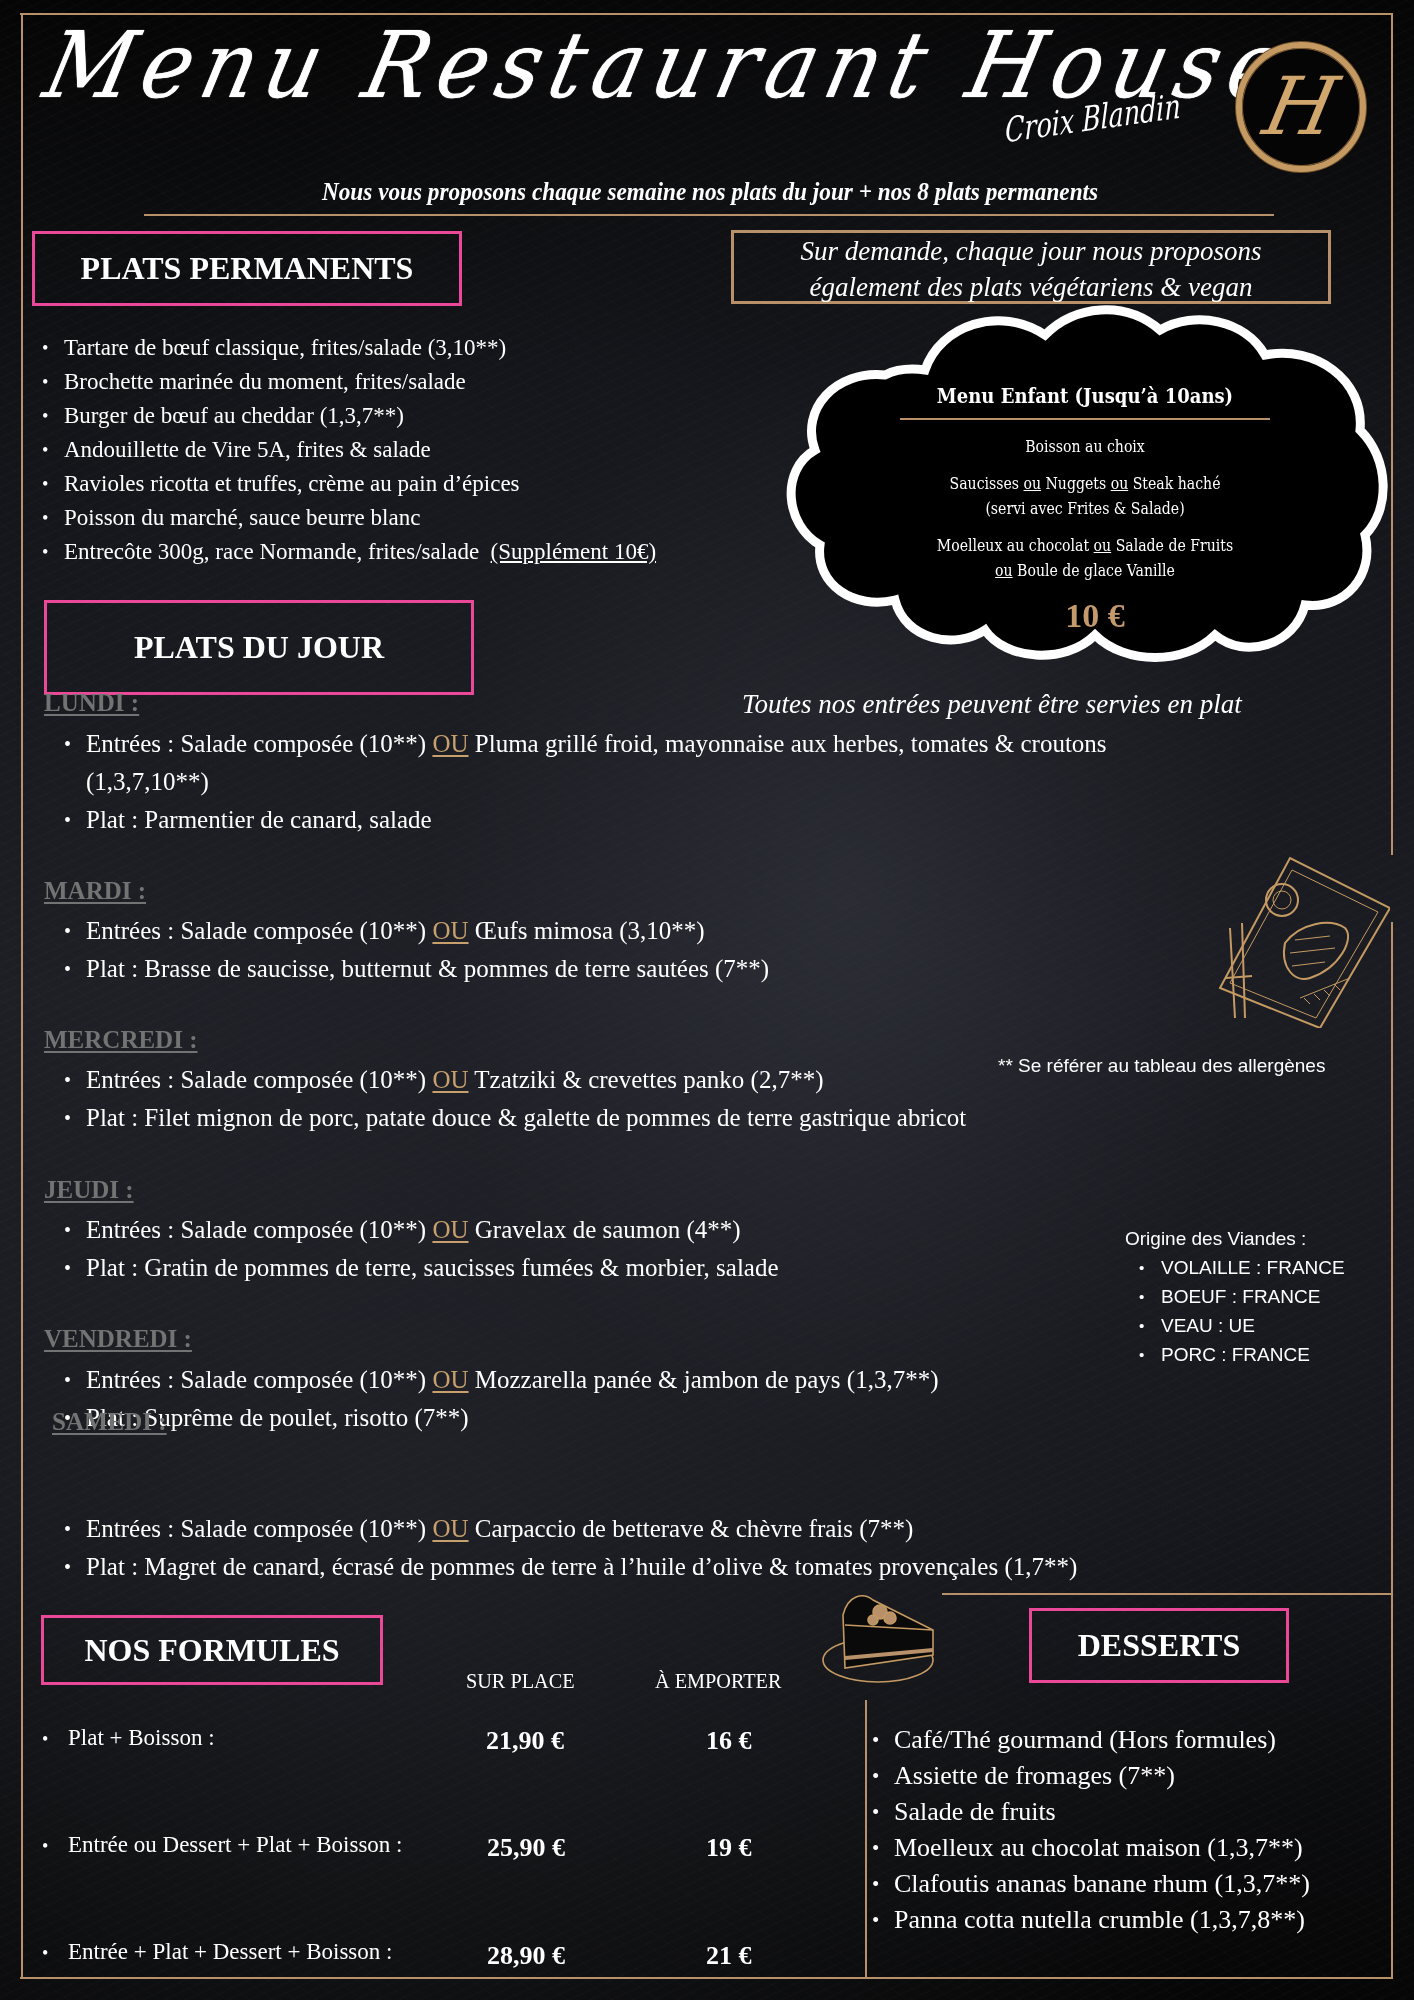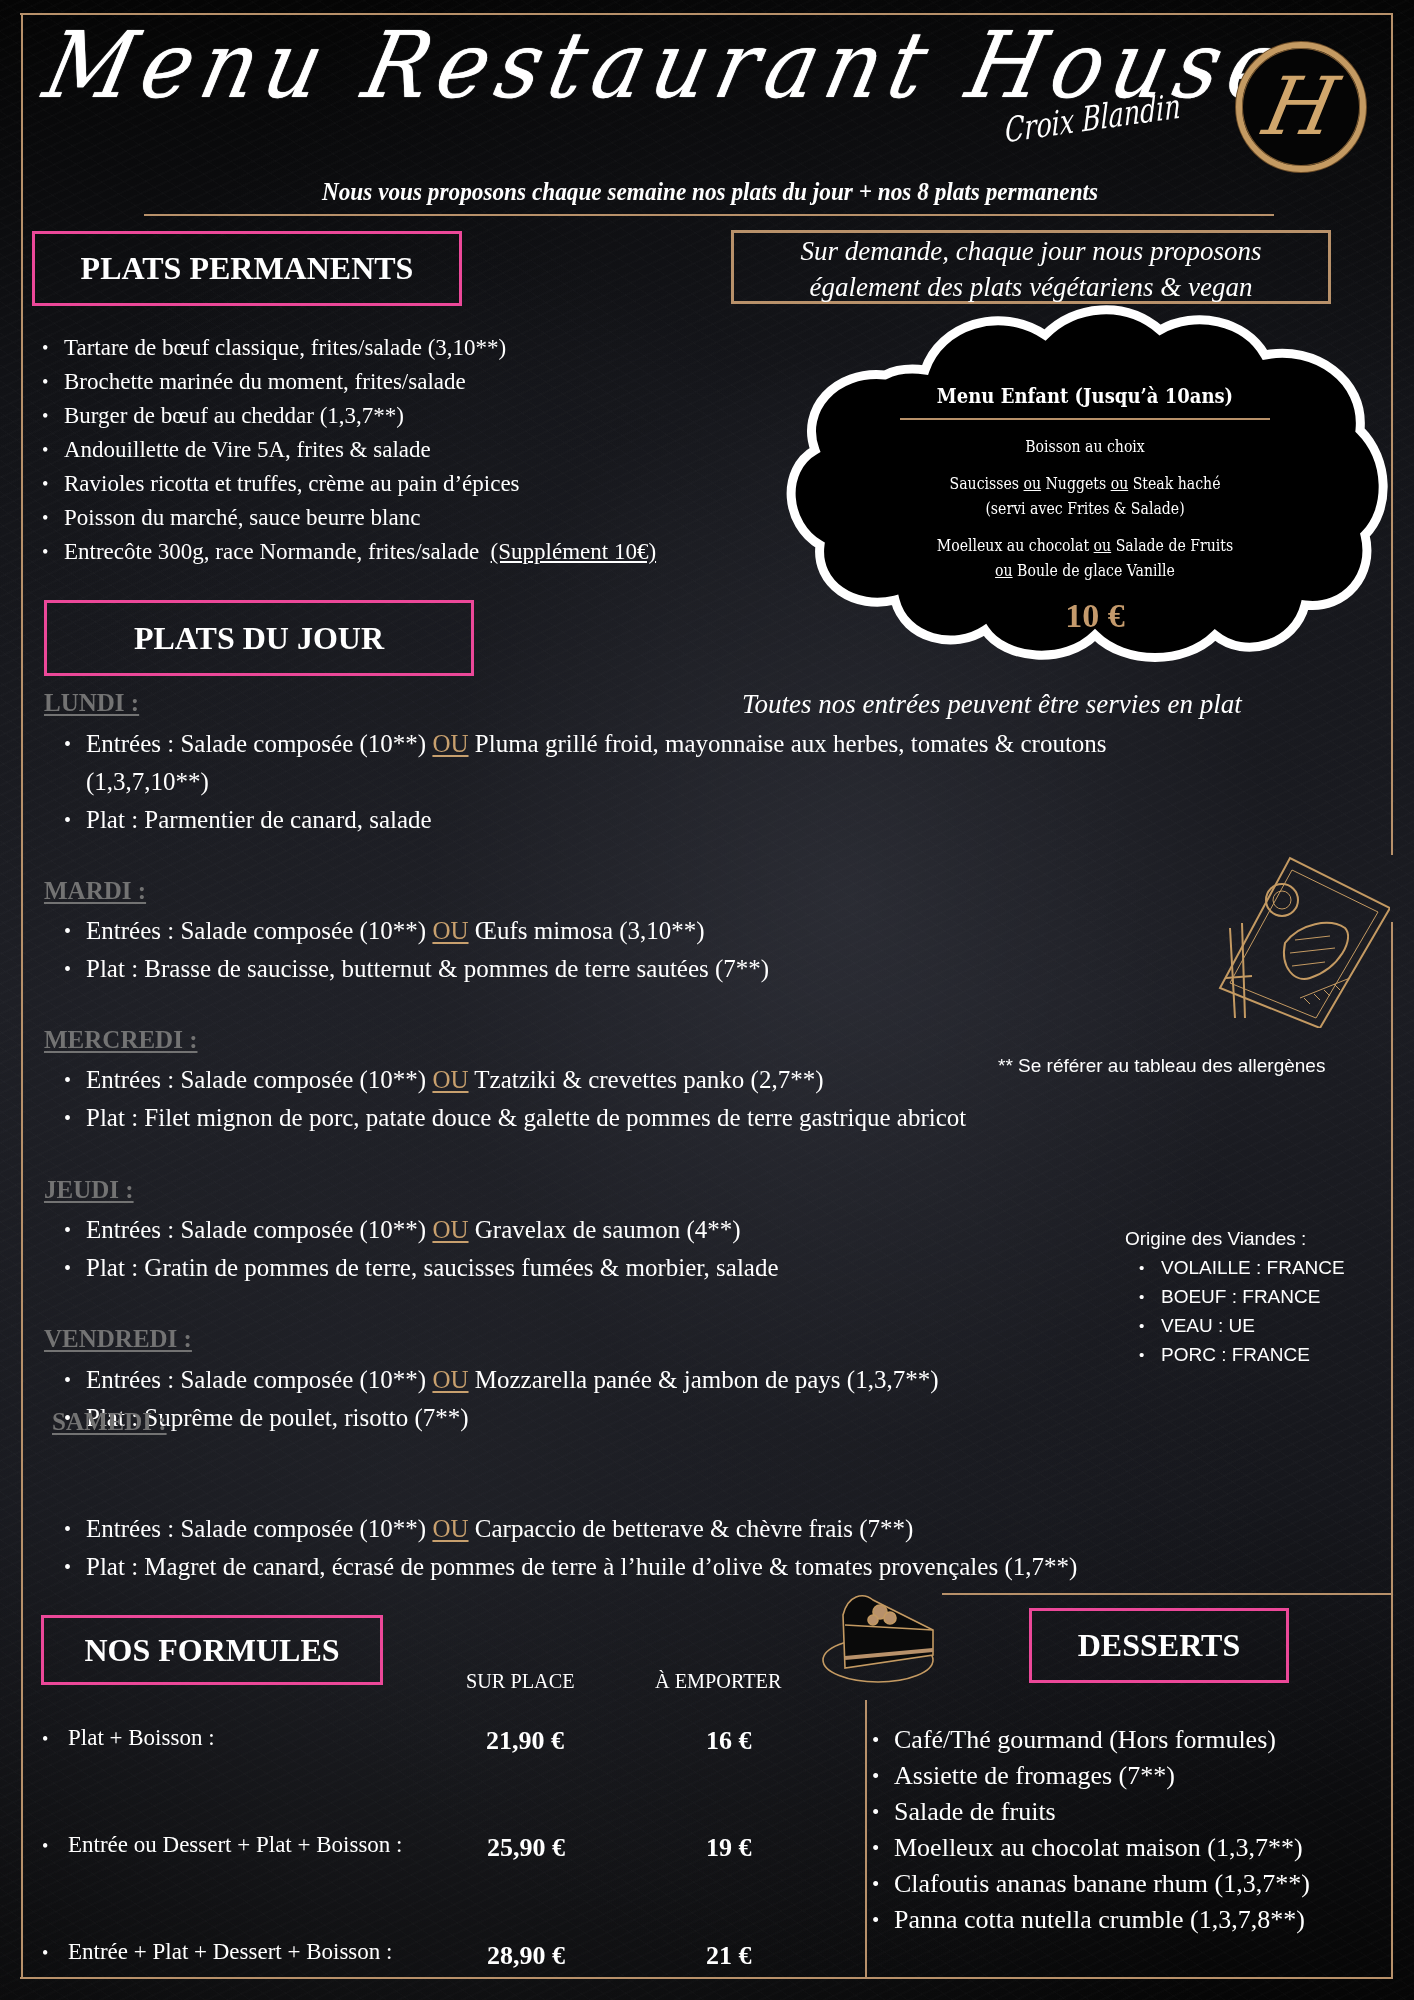--- a/index.html
+++ b/index.html
@@ -191,21 +191,21 @@
     <div class="cloud-line">
       <span>Moelleux au chocolat </span><span class="underline">ou</span><span> Salade de Fruits</span>
     </div>
     <div class="cloud-line">
       <span class="underline">ou</span><span> Boule de glace Vanille</span>
     </div>
     <div class="cloud-price">10 €</div>
   </div>
 </div>
 
-<div class="box" style="left:44px; top:600px; width:430px; height:76px; font-size:32px;">
+<div class="box" style="left:44px; top:600px; width:430px; height:95px; font-size:32px;">
   <span>PLATS DU JOUR</span>
 </div>
 <div class="note-italic">Toutes  nos entrées peuvent être servies en plat</div>
 
 <div class="day-label" style="top:689px;">LUNDI :</div>
 <ul class="items day-list" style="top:725px;">
   <li><span>Entrées : Salade composée (10**) </span><span class="ou">OU</span><span> Pluma grillé froid, mayonnaise aux herbes, tomates &amp; croutons</span><br><span>(1,3,7,10**)</span></li>
   <li>Plat : Parmentier de canard, salade</li>
 </ul>
 

